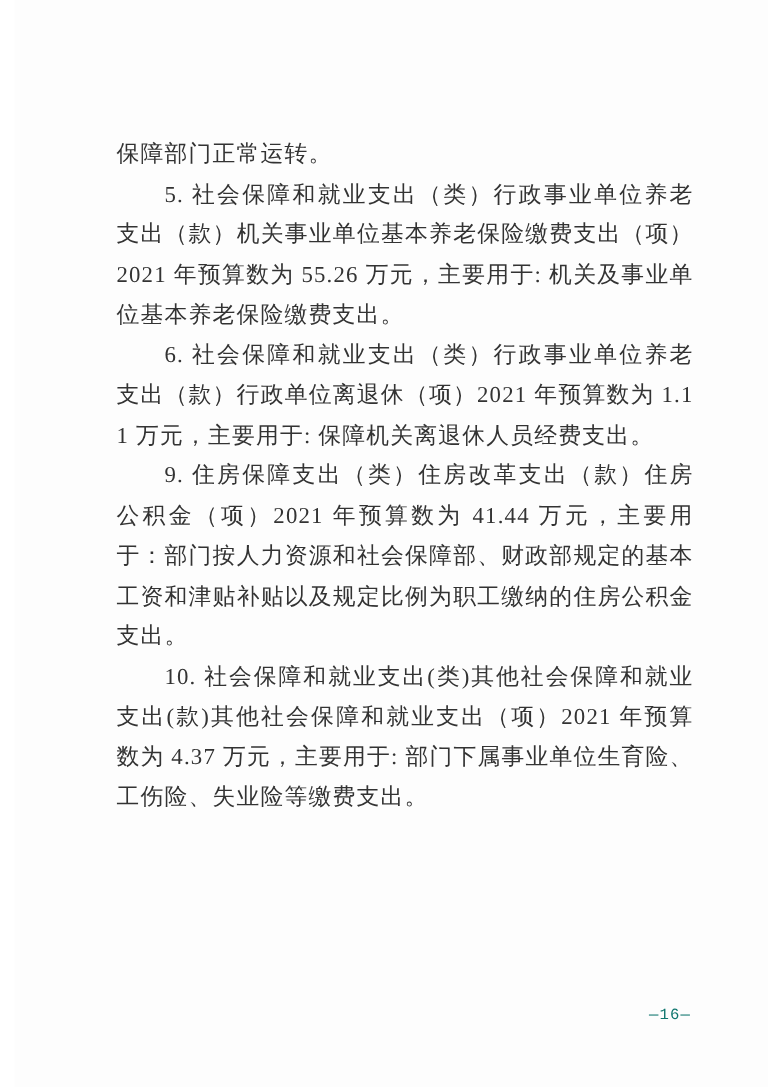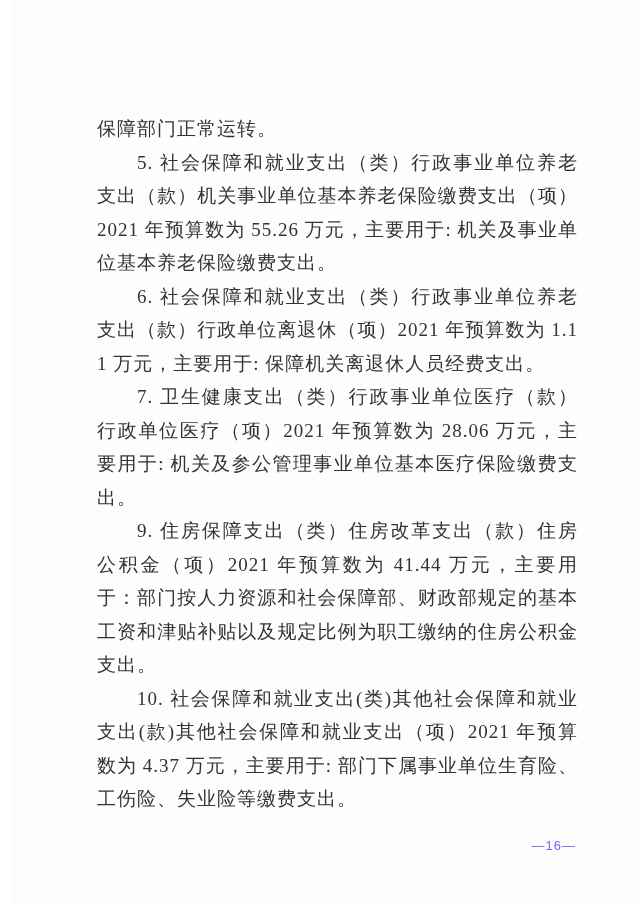--- a/index.html
+++ b/index.html
@@ -41,30 +41,29 @@
   }
   .para.indent {
     text-indent: 40px;
   }
   .page-number {
     position: absolute;
     right: 76px;
     top: 838px;
     font-size: 13px;
     letter-spacing: 1px;
-    color: #8b5cf6;
-    font-family: Liberation Sans, sans-serif;
+    color: #0f766e;
+    font-family: Liberation Mono, monospace;
   }
 </style>
 </head>
 <body>
 
 <div class="doc-page">
   <div class="text-block">
     <p class="para">保障部门正常运转。</p>
     <p class="para indent">5. 社会保障和就业支出（类）行政事业单位养老支出（款）机关事业单位基本养老保险缴费支出（项）2021 年预算数为 55.26 万元，主要用于: 机关及事业单位基本养老保险缴费支出。</p>
     <p class="para indent">6. 社会保障和就业支出（类）行政事业单位养老支出（款）行政单位离退休（项）2021 年预算数为 1.11 万元，主要用于: 保障机关离退休人员经费支出。</p>
-    <p class="para indent">7. 卫生健康支出（类）行政事业单位医疗（款）行政单位医疗（项）2021 年预算数为 28.06 万元，主要用于: 机关及参公管理事业单位基本医疗保险缴费支出。</p>
     <p class="para indent">9. 住房保障支出（类）住房改革支出（款）住房公积金（项）2021 年预算数为 41.44 万元，主要用于：部门按人力资源和社会保障部、财政部规定的基本工资和津贴补贴以及规定比例为职工缴纳的住房公积金支出。</p>
     <p class="para indent">10. 社会保障和就业支出(类)其他社会保障和就业支出(款)其他社会保障和就业支出（项）2021 年预算数为 4.37 万元，主要用于: 部门下属事业单位生育险、工伤险、失业险等缴费支出。</p>
   </div>
   <div class="page-number">—16—</div>
 </div>
 
 </body></html>

